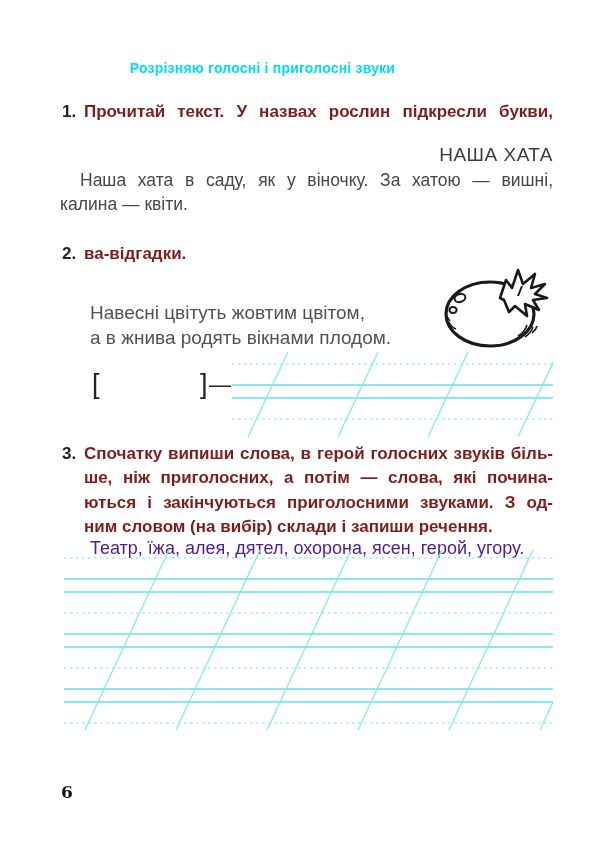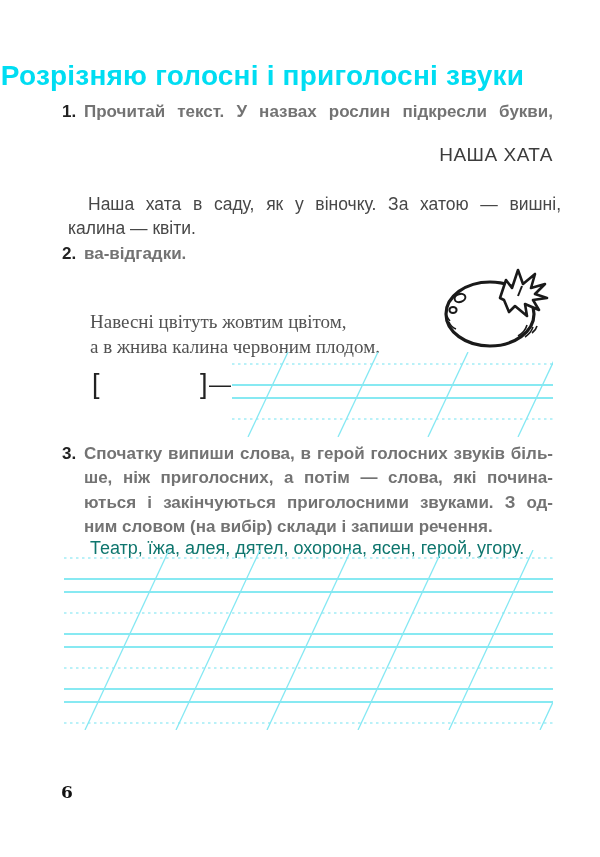--- a/index.html
+++ b/index.html
@@ -4,43 +4,43 @@
 <style>
   html,body{margin:0;padding:0;background:#fff;}
   #page{
     position:relative;width:600px;height:857px;background:#ffffff;overflow:hidden;
     font-family:"Liberation Sans",sans-serif;
   }
   .abs{position:absolute;}
   
   #lesson-title{
     left:0;top:60px;width:525px;text-align:center;
-    font-size:28px;font-weight:bold;letter-spacing:.2px;
+    font-size:14px;font-weight:bold;letter-spacing:.2px;
   }
   
   .task{left:60px;width:493px;}
   .task .num{position:absolute;left:2px;top:0;font-weight:bold;color:#222;font-size:17px;line-height:24.3px;}
   .task .tlines{margin-left:24px;}
-  .tline{font-size:17px;font-weight:bold;color:#737373;line-height:24.3px;white-space:normal;}
+  .tline{font-size:17px;font-weight:bold;color:#7f1d1d;line-height:24.3px;white-space:normal;}
   .stretch{text-align:justify;text-align-last:justify;}
   
   #reading-title{left:60px;top:144px;width:493px;text-align:right;font-size:19px;color:#3c3c3c;letter-spacing:.5px;}
-  #reading-body{left:68px;top:168px;width:493px;margin-top:24px;}
+  #reading-body{left:60px;top:168px;width:493px;}
   .bline{font-size:17.5px;color:#474747;line-height:24.4px;}
   .indent{text-indent:20px;}
   
-  #riddle{left:90px;top:310px;font-family:Liberation Serif, serif;}
+  #riddle{left:90px;top:301px;}
   .rline{font-size:19px;color:#525252;line-height:24.6px;}
   
   .bracket{font-size:27px;color:#222;font-weight:400;}
   #bracket-open{left:92px;top:369px;}
   #bracket-close{left:200px;top:369px;}
   #bracket-dash{left:209px;top:372px;font-size:22px;color:#222;}
   
-  #word-list{left:90px;top:538px;font-size:18px;color:#0f766e;}
+  #word-list{left:90px;top:538px;font-size:18px;color:#4c1d95;}
   
   #page-number{left:61px;top:782px;font-family:"DejaVu Serif","Liberation Serif",serif;font-size:17px;font-weight:bold;color:#111;}
   svg{display:block;}
 </style>
 </head>
 <body>
 
 <div id="page">
 
   <div class="abs" id="lesson-title" style="color: rgb(0, 221, 242);">Розрізняю голосні і приголосні звуки</div>
@@ -60,21 +60,21 @@
 
   <div class="abs task" style="top:242px">
     <span class="num">2.</span>
     <div class="tlines">
       <div class="tline">ва-відгадки.</div>
     </div>
   </div>
 
   <div class="abs" id="riddle">
     <div class="rline">Навесні цвітуть жовтим цвітом,</div>
-    <div class="rline">а в жнива калина червоним плодом.</div>
+    <div class="rline">а в жнива родять вікнами плодом.</div>
   </div>
 
   <svg class="abs" style="left:438px;top:266px" width="112" height="86" viewBox="0 0 112 86">
     <ellipse cx="52" cy="48" rx="44" ry="32" fill="#fff" stroke="#1a1a1a" stroke-width="3.2"></ellipse>
     <polygon points="62,32 68,14 74,22 80,4 85,18 97,8 93,22 107,18 97,28 109,32 95,34 101,44 87,38 89,50 77,40 71,46 66,34" fill="#fff" stroke="#1a1a1a" stroke-width="2.6" stroke-linejoin="round"></polygon>
     <line x1="84" y1="20" x2="80" y2="30" stroke="#1a1a1a" stroke-width="2"></line>
     <ellipse cx="22" cy="32" rx="5.5" ry="4" fill="none" stroke="#1a1a1a" stroke-width="2" transform="rotate(-18 22 32)"></ellipse>
     <ellipse cx="15" cy="44" rx="3.6" ry="3" fill="none" stroke="#1a1a1a" stroke-width="2"></ellipse>
     <path d="M80,70 q7,-4 9,-11" fill="none" stroke="#1a1a1a" stroke-width="1.6"></path>
     <path d="M87,71 q6,-4 8,-10" fill="none" stroke="#1a1a1a" stroke-width="1.6"></path>

